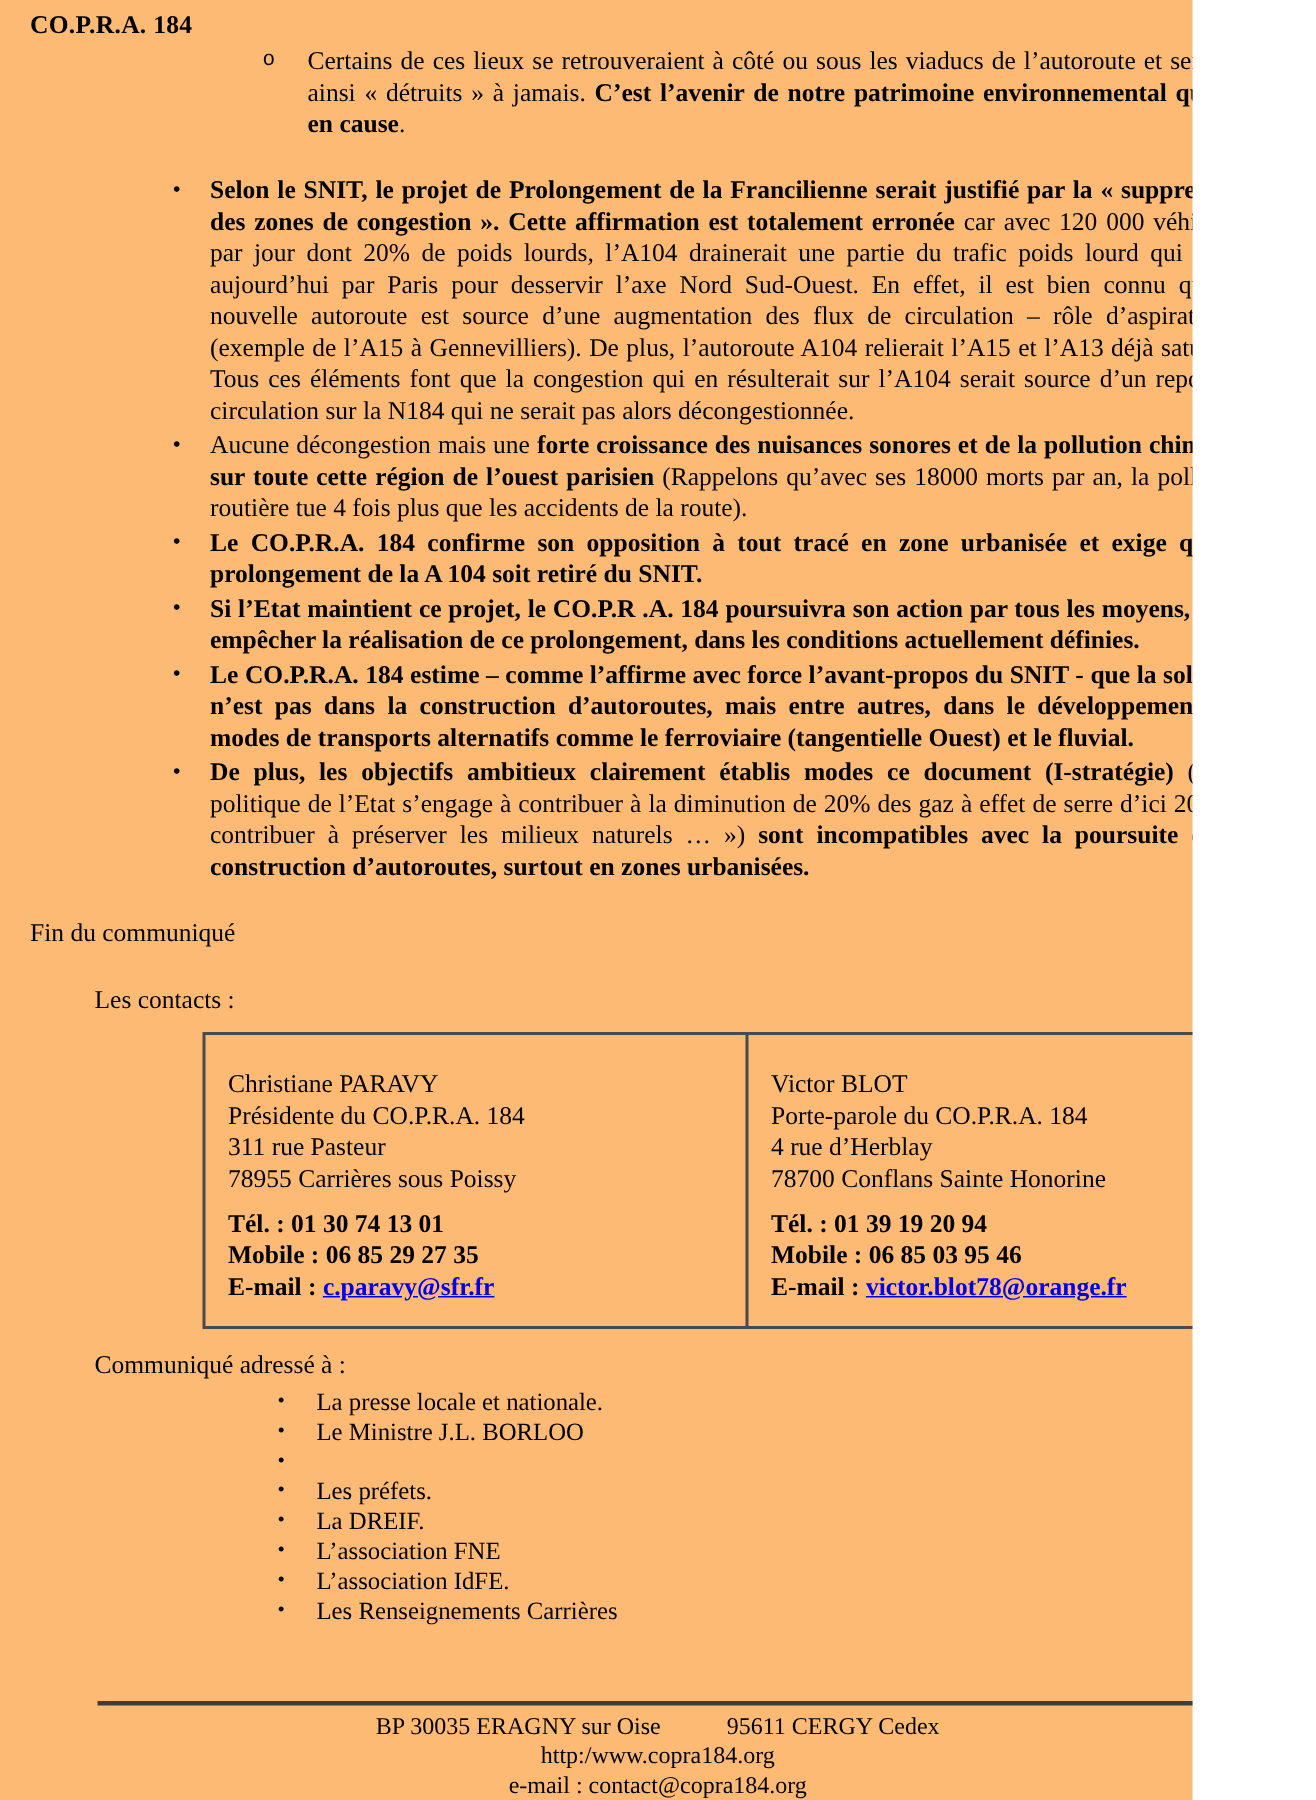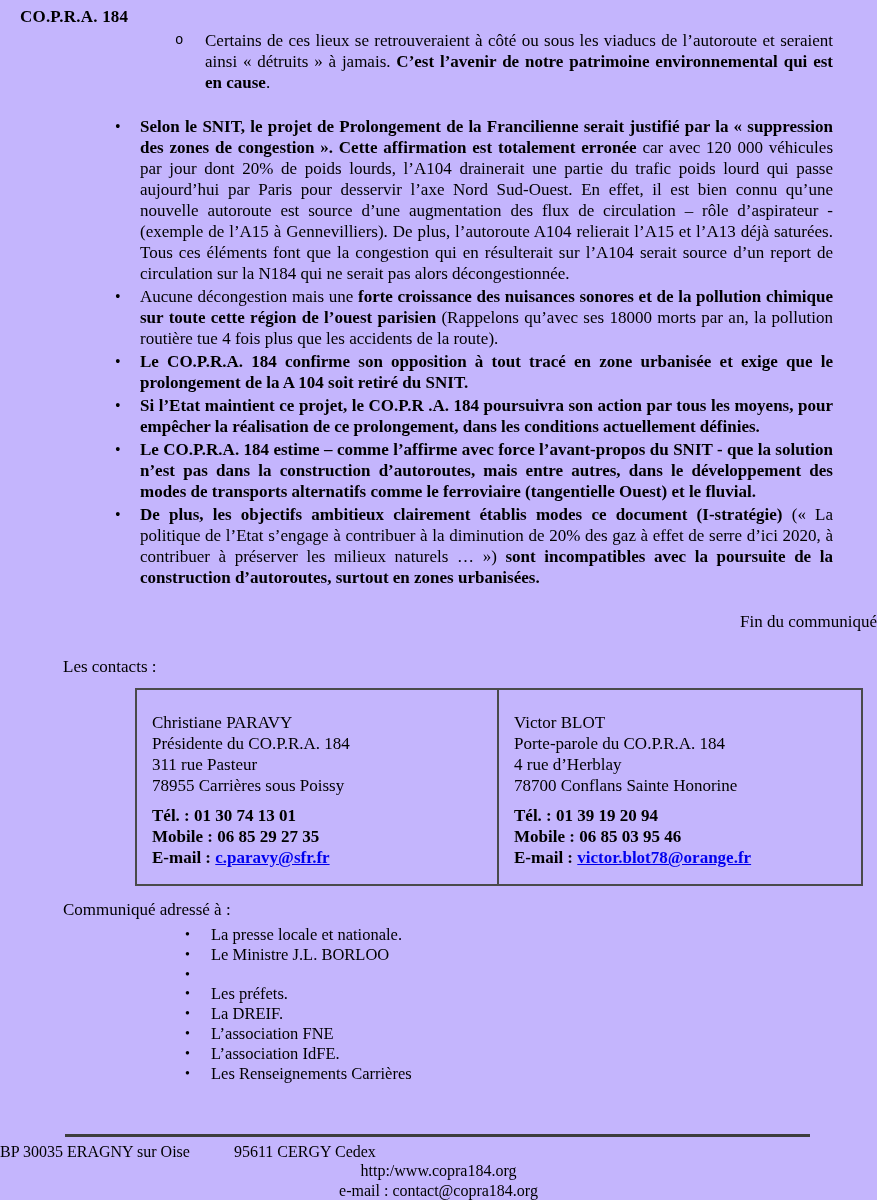--- a/index.html
+++ b/index.html
@@ -1,20 +1,20 @@
 <!DOCTYPE html>
 <html lang="fr"><head>
 <meta charset="utf-8">
 <style>
   html, body { margin: 0; padding: 0; background: #ffffff; }
   .page {
     position: relative;
-    width: 877px;
+    width: 795px;
     height: 1200px;
-    background: #c4b5fd;
+    background: #fdba74;
     color: #000000;
     font-family: "Liberation Serif", "DejaVu Serif", serif;
     font-size: 17px;
     overflow: hidden;
   }
   .doc-header {
     padding-top: 7px;
     margin-left: 20px;
     font-weight: bold;
     font-size: 17px;
@@ -43,23 +43,24 @@
     margin: 2px 0 2px 115px;
     width: 718px;
   }
   .bullet-item .marker {
     width: 25px;
     flex: 0 0 25px;
     font-size: 16px;
     line-height: 21px;
   }
   .fin {
-    text-align: right;
+    text-align: left;
     margin-top: 23px;
     line-height: 21px;
+    margin-left: 20px;
   }
   .contacts-label {
     margin: 24px 0 11px 63px;
     line-height: 21px;
   }
   .contact-table {
     margin-left: 135px;
     width: 728px;
     display: flex;
     border: 2px solid #4a4a4a;
@@ -102,20 +103,21 @@
     margin: 0 0 5px 65px;
     width: 745px;
   }
   .footer-text {
     text-align: center;
     font-size: 16px;
     line-height: 19.5px;
   }
   .footer-line1 {
     display: flex;
+    justify-content: center;
     gap: 44px;
   }
 </style>
 </head>
 <body>
 
 <div class="page">
 
   <div class="doc-header">CO.P.R.A. 184</div>
 

